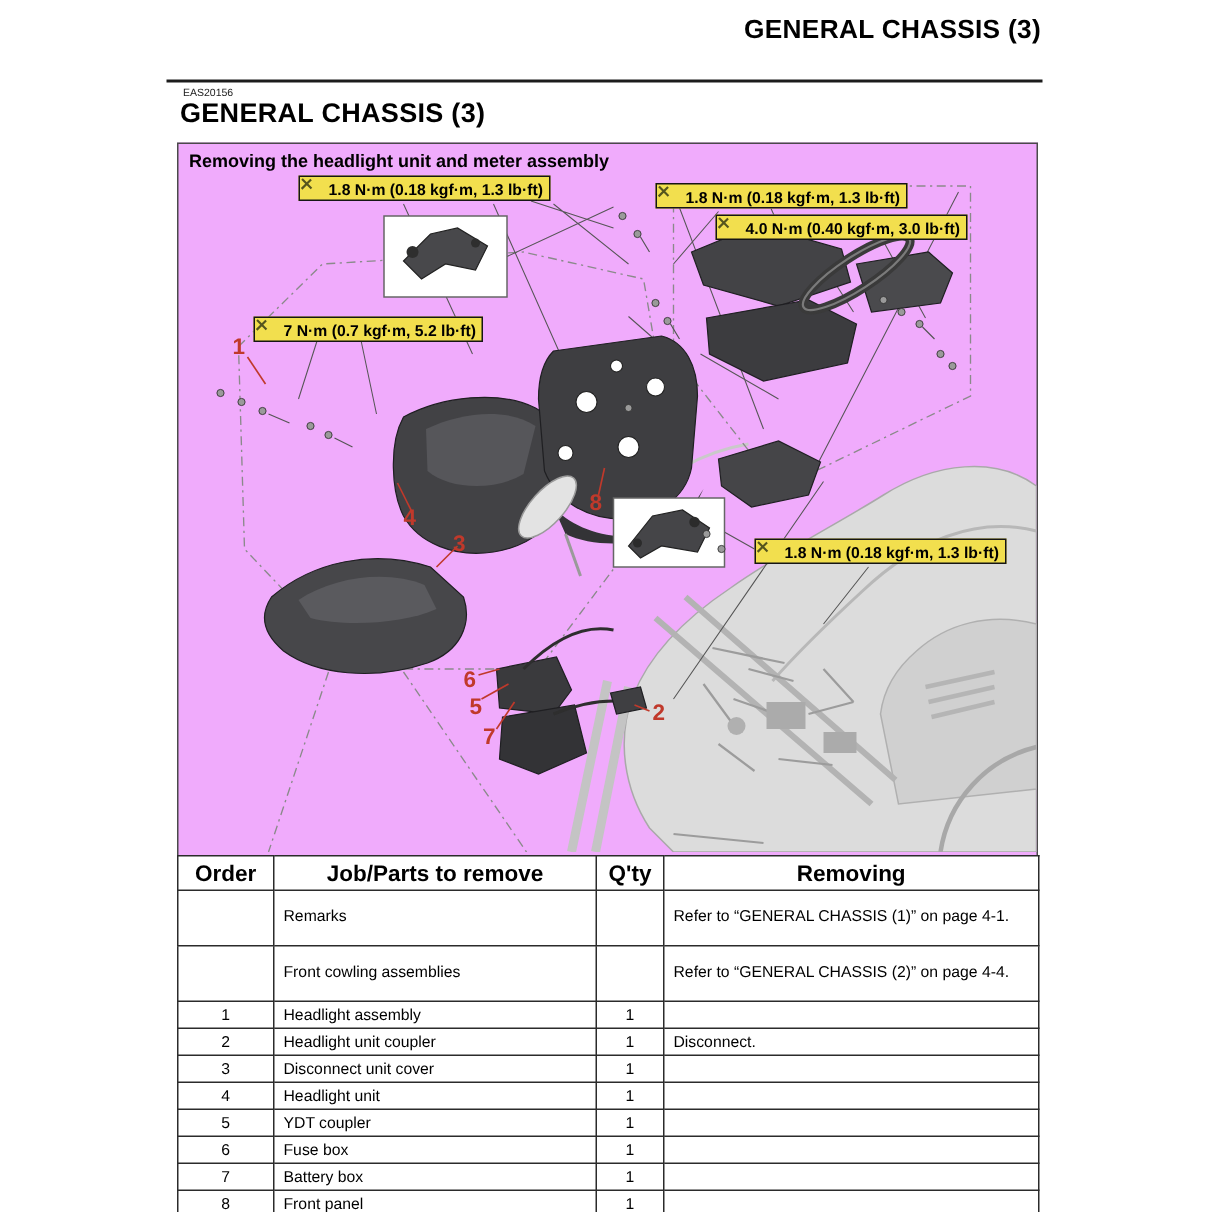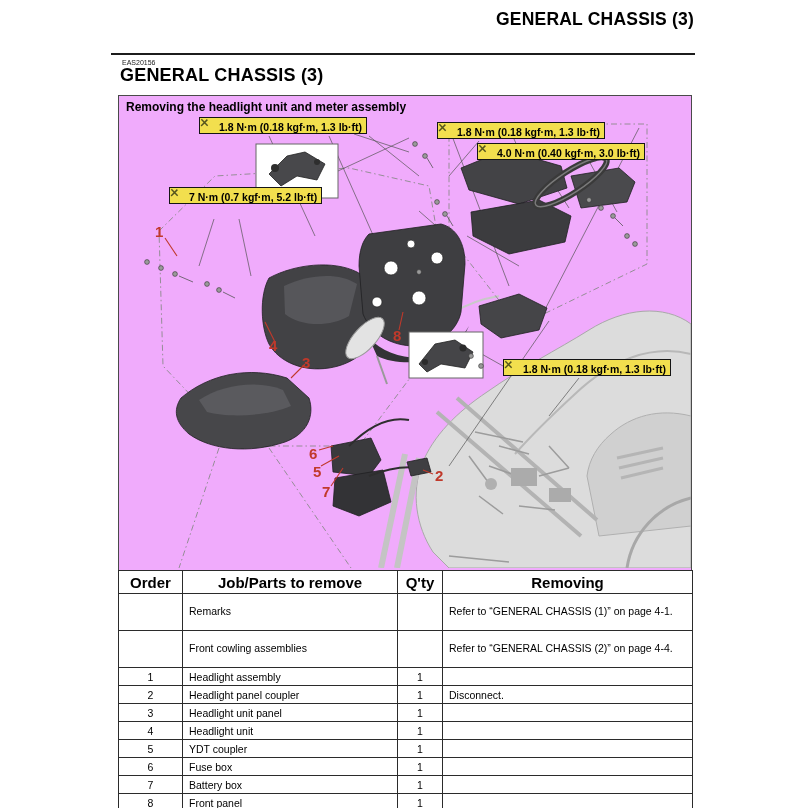--- a/index.html
+++ b/index.html
@@ -168,21 +168,21 @@
         <span class="torque-text">1.8 N·m (0.18 kgf·m, 1.3 lb·ft)</span>
       </div>
       <div class="torque-label" style="left:358px;top:27px;">
         <span class="wrench">
             <svg width="9" height="9" viewBox="0 0 10 10">
               <path d="M1.2,8.8 L8.2,1.8 M1.5,1.5 L8.5,8.5" stroke="#55551e" stroke-width="1.6" fill="none"></path>
             </svg>
           </span>
         <span class="torque-text">4.0 N·m (0.40 kgf·m, 3.0 lb·ft)</span>
       </div>
-      <div class="torque-label" style="left:50px;top:71px;">
+      <div class="torque-label" style="left:50px;top:95px;">
         <span class="wrench">
             <svg width="9" height="9" viewBox="0 0 10 10">
               <path d="M1.2,8.8 L8.2,1.8 M1.5,1.5 L8.5,8.5" stroke="#55551e" stroke-width="1.6" fill="none"></path>
             </svg>
           </span>
         <span class="torque-text">7 N·m (0.7 kgf·m, 5.2 lb·ft)</span>
       </div>
       <div class="torque-label" style="left:384px;top:243px;">
         <span class="wrench">
             <svg width="9" height="9" viewBox="0 0 10 10">
@@ -232,27 +232,27 @@
         <td class="c-remarks">Refer to “GENERAL CHASSIS (2)” on page 4-4.</td>
       </tr>
       <tr class="item">
         <td class="c-order">1</td>
         <td class="c-job">Headlight assembly</td>
         <td class="c-qty">1</td>
         <td class="c-remarks"></td>
       </tr>
       <tr class="item">
         <td class="c-order">2</td>
-        <td class="c-job">Headlight panel coupler</td>
+        <td class="c-job">Headlight unit coupler</td>
         <td class="c-qty">1</td>
         <td class="c-remarks">Disconnect.</td>
       </tr>
       <tr class="item">
         <td class="c-order">3</td>
-        <td class="c-job">Headlight unit panel</td>
+        <td class="c-job">Disconnect unit cover</td>
         <td class="c-qty">1</td>
         <td class="c-remarks"></td>
       </tr>
       <tr class="item">
         <td class="c-order">4</td>
         <td class="c-job">Headlight unit</td>
         <td class="c-qty">1</td>
         <td class="c-remarks"></td>
       </tr>
       <tr class="item">

